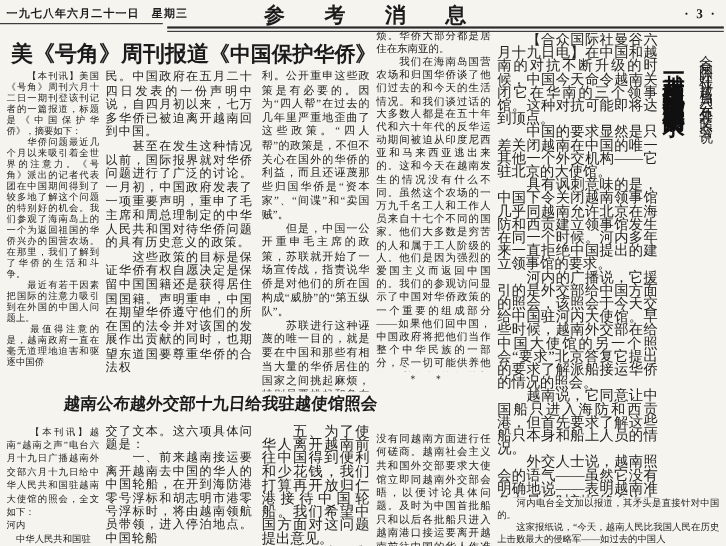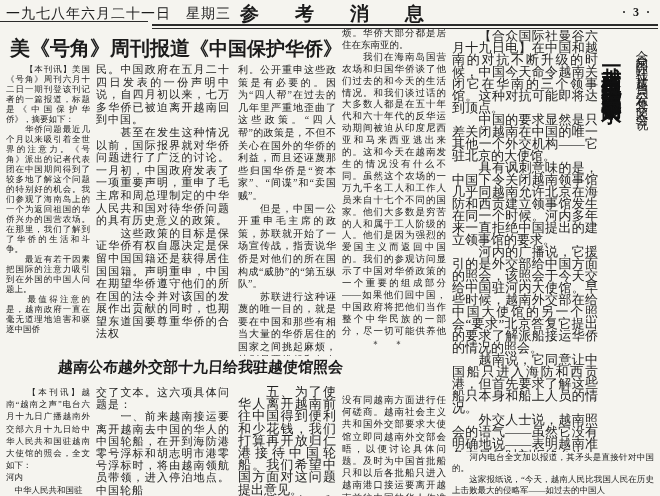--- a/index.html
+++ b/index.html
@@ -1,29 +1,29 @@
 <!DOCTYPE html>
 <html><head>
 <meta charset="utf-8">
 <style>
   html,body{margin:0;padding:0;width:660px;height:496px;overflow:hidden;
     background:#f5f4ef;font-family:"Liberation Serif","DejaVu Serif",serif;color:#1b1b1b;}
   .abs{position:absolute;}
   .rule{position:absolute;background:#2b2b2b;}
   .col{position:absolute;overflow:hidden;text-align:justify;white-space:pre-line;
     text-justify:inter-ideograph;color:#222;}
-  #masthead-date{left:6px;top:5px;font-size:14px;font-weight:normal;letter-spacing:1px;}
+  #masthead-date{left:6px;top:5px;font-size:10px;font-weight:bold;letter-spacing:1px;}
   #masthead-title{left:0;right:0;top:1px;text-align:center;font-size:19px;font-weight:bold;
     letter-spacing:36px;padding-left:40px;}
   #masthead-page{right:8px;top:5px;font-size:12px;font-weight:bold;letter-spacing:2px;}
   #headline1{left:10px;top:35px;width:325px;font-weight:bold;white-space:nowrap;}
   #headline1 .h1a{font-size:20px;font-weight:600;}
   #headline1 .h1b{font-size:19px;font-weight:900;}
   #a1c1{left:6px;top:64px;width:84px;height:292px;font-size:8.5px;line-height:10px;}
-  #a1c2{left:96px;top:64px;width:134px;height:292px;font-size:11px;line-height:12.6px;letter-spacing:1px;font-family:Liberation Mono, monospace;}
+  #a1c2{left:96px;top:64px;width:134px;height:292px;font-size:11px;line-height:12.6px;letter-spacing:1px;}
   #a1c3{left:238px;top:64px;width:98px;height:292px;font-size:10px;line-height:12.6px;}
   #a1c4{left:342px;top:28px;width:104px;height:310px;font-size:9.5px;line-height:11.9px;}
   #a1sep{left:342px;top:338px;width:104px;text-align:center;font-size:9px;letter-spacing:14px;}
   #headline2{left:58px;top:358px;width:284px;font-size:15px;font-weight:900;white-space:nowrap;
     transform:skewX(-4deg);}
   #a2c1{left:6px;top:386px;width:84px;height:110px;font-size:8.5px;line-height:12.2px;}
   #a2c2{left:96px;top:386px;width:134px;height:110px;font-size:11px;line-height:12.2px;letter-spacing:1px;}
   #a2c3{left:238px;top:386px;width:98px;height:110px;font-size:13px;line-height:12.2px;}
   #a2c4{left:342px;top:354px;width:104px;height:142px;font-size:9.5px;line-height:12.2px;margin-top:40px;}
   #a3narrow{left:452px;top:30px;width:146px;height:422px;font-size:13px;line-height:12px;font-family:Liberation Serif, serif;}

